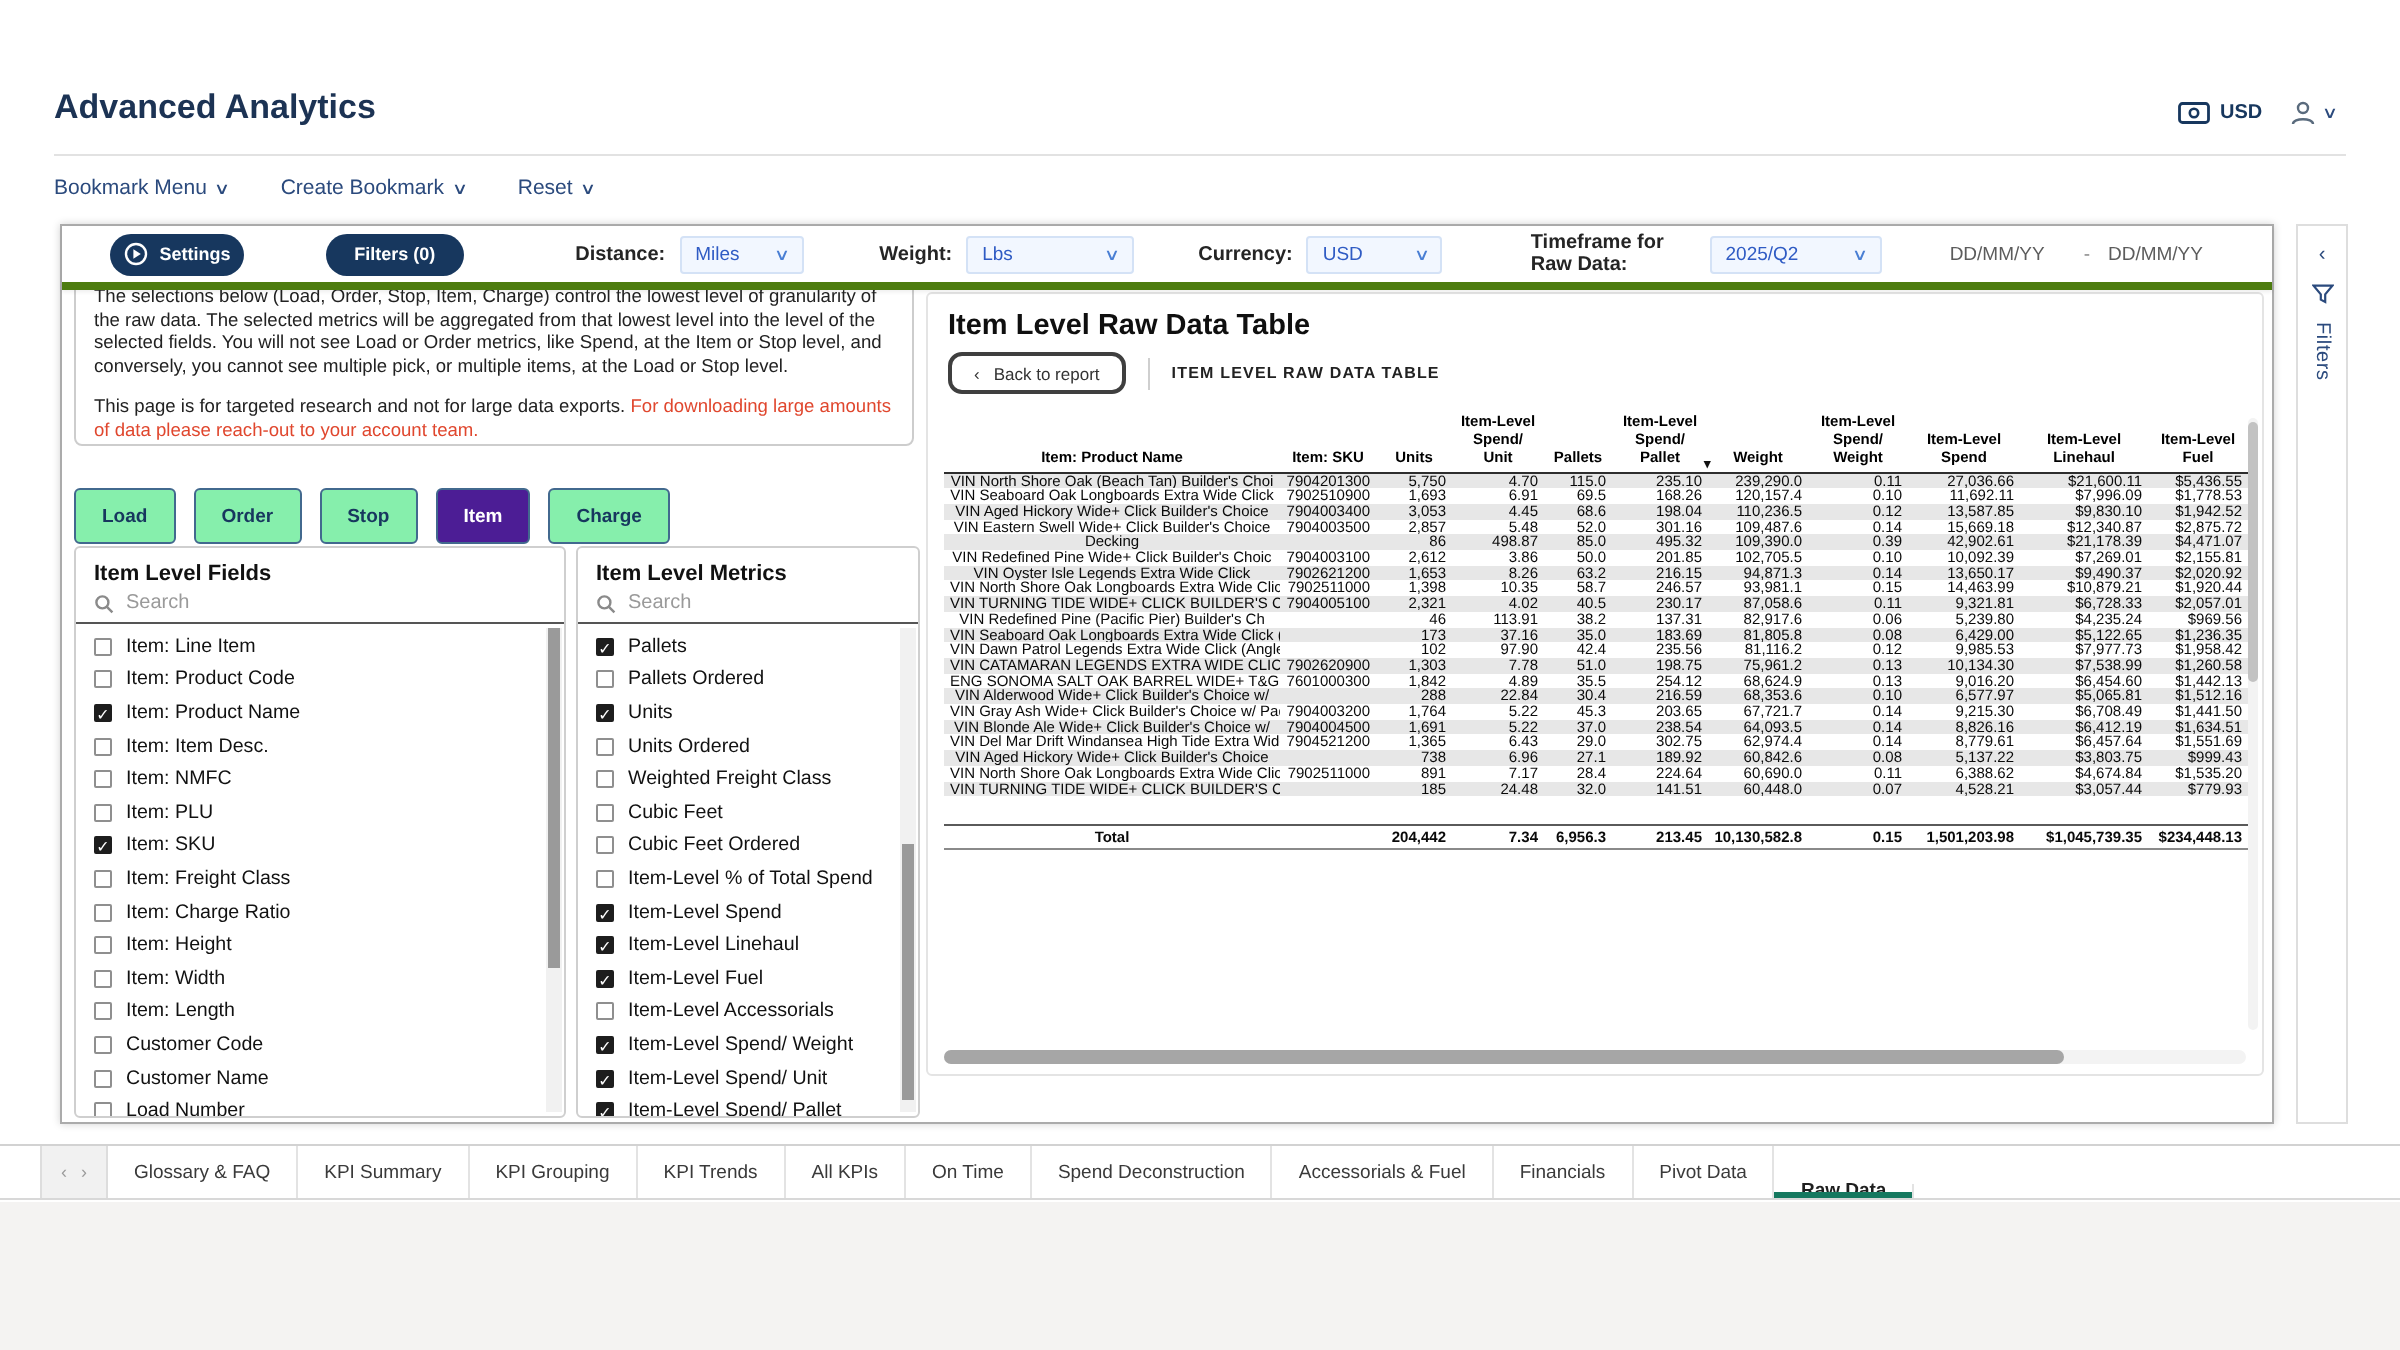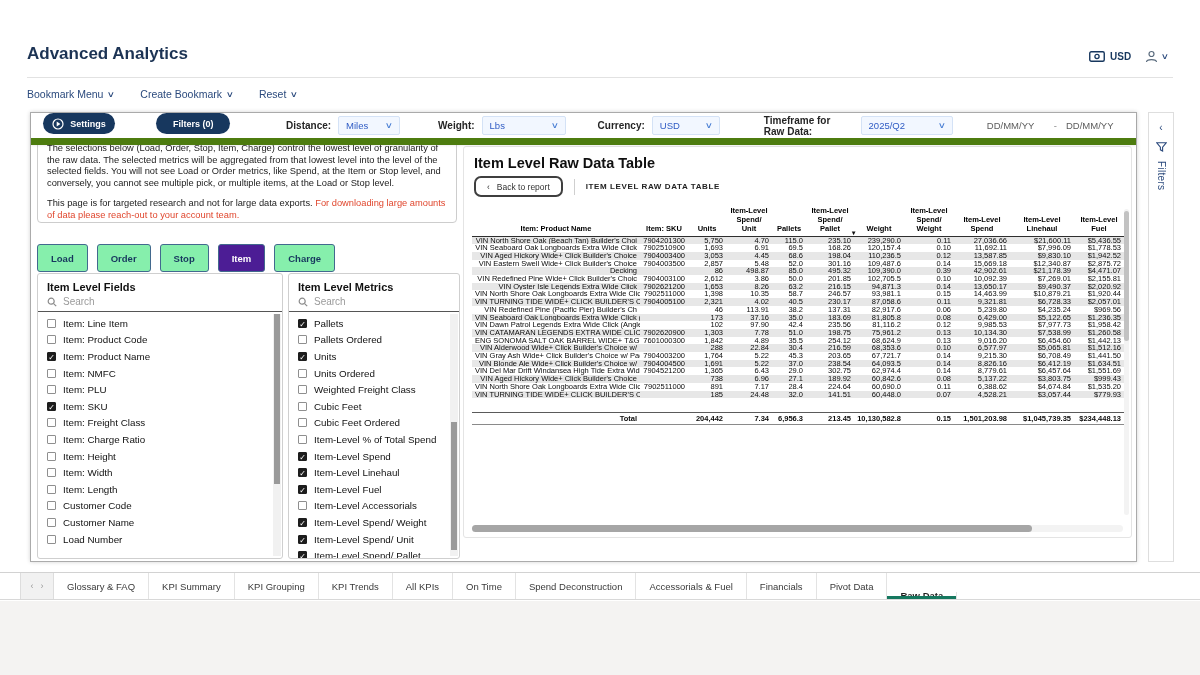--- a/index.html
+++ b/index.html
@@ -12,21 +12,21 @@
   .cur { display:flex; align-items:center; gap:5px; font-size:10px; font-weight:700; color:#17375e; cursor:pointer; }
   .user { display:flex; align-items:center; gap:4px; color:#5a6b7d; cursor:pointer; }
   .rule { position:absolute; left:27px; right:27px; top:77px; border-bottom:1px solid #e2e2e2; }
 
   .bookmarks { position:absolute; left:27px; top:88px; display:flex; gap:26px; font-size:10.5px; color:#2b4a7d; }
   .bm-item { display:flex; align-items:center; gap:5px; cursor:pointer; }
   .chev { font-size:8px; color:#2b4a7d; transform:scaleX(1.4); }
 
   .panel { position:absolute; left:30px; top:112px; width:1107px; height:450px; background:#fff;
            border:1px solid #ababab; box-shadow:0 0 4px rgba(0,0,0,.18); }
-  .toolbar { height:32px; display:flex; padding:0 12px; border-bottom:7px solid #4d7c0f;
+  .toolbar { height:32px; display:flex; align-items:center; padding:0 24px; border-bottom:4px solid #4d7c0f;
              box-shadow:0 1px 2px rgba(0,0,0,.07); position:relative; z-index:2; background:#fff; }
   .pill { display:flex; align-items:center; justify-content:center; gap:6px; height:21px; border:none;
           background:#17375e; color:#fff; font-weight:700; font-size:9px; border-radius:12px; cursor:pointer;
           font-family:"Liberation Sans", sans-serif; }
   .pill.settings { width:92px; }
   .pill.filters  { width:94px; margin-left:41px; }
   .tb-label { font-size:10px; font-weight:700; color:#252525; }
   .tb-group { display:flex; align-items:center; gap:7px; }
   .g-dist { margin-left:56px; } .g-wt { margin-left:38px; } .g-cur { margin-left:32px; }
   .g-tf { margin-left:44px; } .g-dates { margin-left:34px; gap:9px; }
@@ -76,21 +76,21 @@
               border:2px solid #3f3f3f; border-radius:7px; font-size:8.5px; color:#333; cursor:pointer;
               font-family:"Liberation Sans", sans-serif; }
   .rc-div { width:1px; height:16px; background:#cfcfcf; }
   .crumb { font-size:8px; font-weight:700; letter-spacing:.6px; color:#222; }
 
   table.data { border-collapse:collapse; table-layout:fixed; margin:2px 8px 0; width:652px; }
   table.data th { font-size:7.5px; font-weight:700; color:#000; vertical-align:bottom; text-align:center;
                   padding:1px 3px 2px; line-height:1.18; border-bottom:1px solid #2e2e2e; position:relative; }
   table.data td { font-size:7.5px; height:7.6px; line-height:7.7px; padding:0 3px; text-align:right;
                   white-space:nowrap; overflow:hidden; color:#0a0a0a; }
-  table.data td.c-name { text-align:right; }
+  table.data td.c-name { text-align:center; }
   tbody tr:nth-child(odd) { background:#e7e7e7; }
   .sort { position:absolute; left:-2px; bottom:-1px; font-size:6.5px; color:#111; }
   tfoot tr.sp td { height:14px; background:#fff; border:none; }
   tfoot tr.tot td { font-weight:700; border-top:1.5px solid #5a5a5a; border-bottom:1.5px solid #8a8a8a;
                     height:12px; padding-top:2px; }
   .h-scroll { position:absolute; left:8px; right:8px; bottom:5px; height:7px; background:#f3f3f3; border-radius:4px; }
   .h-thumb { position:absolute; left:0; top:0; height:7px; width:86%; background:#a6a6a6; border-radius:4px; cursor:pointer; }
   .v-scroll { position:absolute; right:2px; top:62px; bottom:22px; width:5px; background:#f3f3f3; border-radius:3px; }
   .v-thumb { position:absolute; top:2px; right:0; width:5px; height:130px; background:#c2c2c2; border-radius:3px; cursor:pointer; }
 
@@ -233,20 +233,24 @@
             <span class="cb"></span>
             <span class="ck-label">Item: Line Item</span>
           </div>
           <div class="ck-row">
             <span class="cb"></span>
             <span class="ck-label">Item: Product Code</span>
           </div>
           <div class="ck-row">
             <span class="cb on">✓</span>
             <span class="ck-label">Item: Product Name</span>
+          </div>
+          <div class="ck-row">
+            <span class="cb"></span>
+            <span class="ck-label">Item: Item Desc.</span>
           </div>
           <div class="ck-row">
             <span class="cb"></span>
             <span class="ck-label">Item: NMFC</span>
           </div>
           <div class="ck-row">
             <span class="cb"></span>
             <span class="ck-label">Item: PLU</span>
           </div>
           <div class="ck-row">

